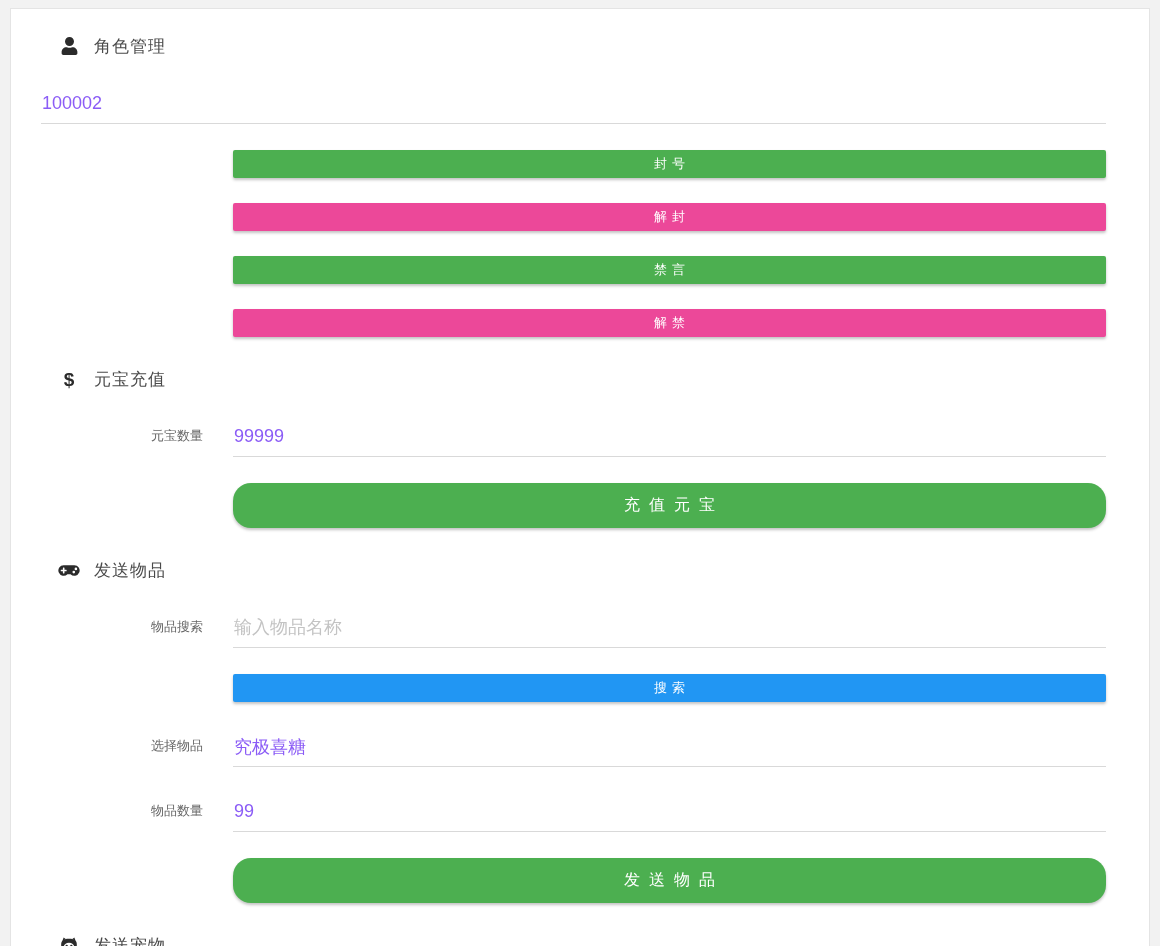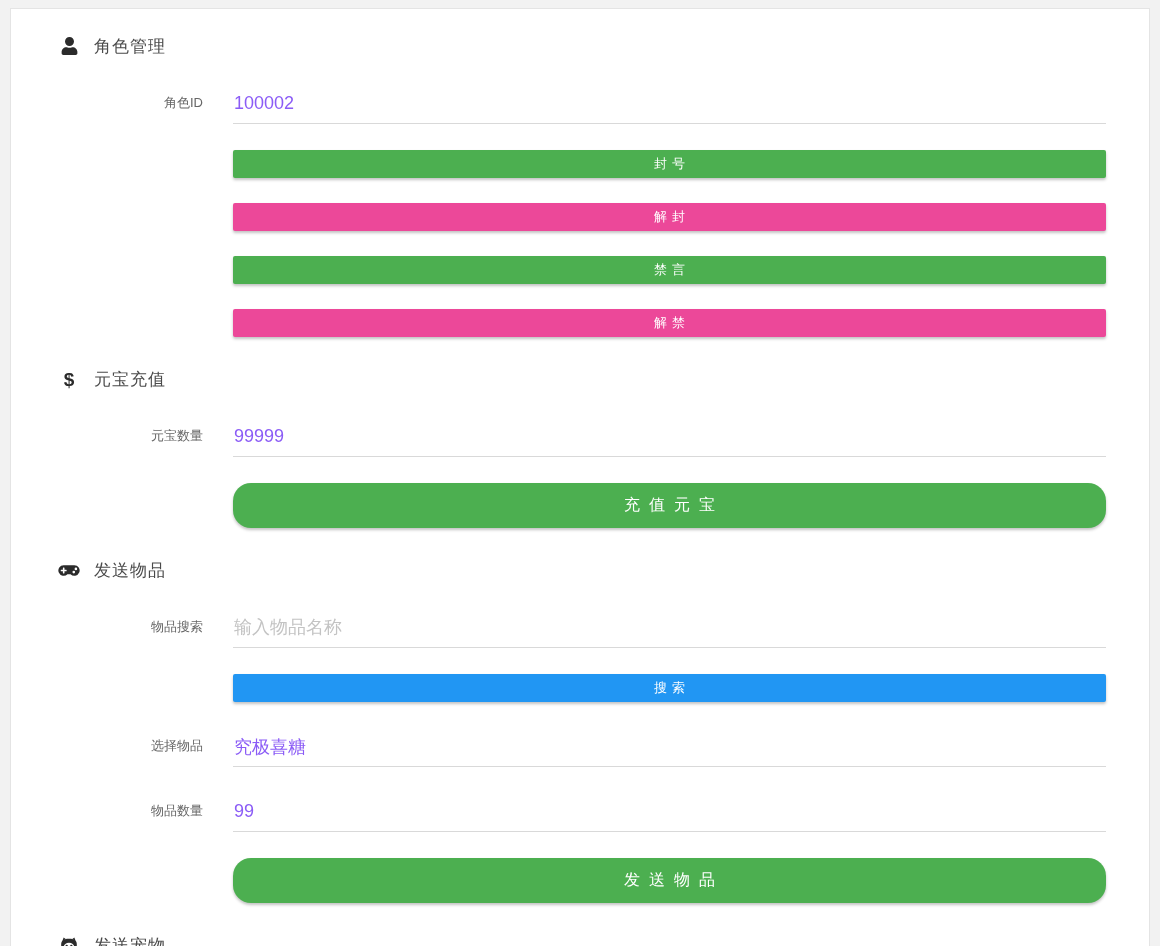--- a/index.html
+++ b/index.html
@@ -97,21 +97,20 @@
     <div class="section-title">
       <span class="icon-box">
         <svg width="17" height="18" viewBox="0 0 448 512" fill="#2b2b2b" aria-hidden="true">
           <path d="M224 256c70.7 0 128-57.3 128-128S294.7 0 224 0 96 57.3 96 128s57.3 128 128 128zm89.6 32h-16.7c-22.2 10.2-46.9 16-72.9 16s-50.6-5.8-72.9-16h-16.7C60.2 288 0 348.2 0 422.4V464c0 26.5 21.5 48 48 48h352c26.5 0 48-21.5 48-48v-41.6c0-74.2-60.2-134.4-134.4-134.4z"></path>
         </svg>
       </span>
       <span class="title-text">角色管理</span>
     </div>
 
     <div class="form-row">
-      <div class="form-label">角色ID</div>
       <div class="form-field">
         <input class="text-input" type="text" value="100002" style="">
       </div>
     </div>
 
     <div class="btn-row">
       <button class="btn btn-sm btn-green">封号</button>
     </div>
     <div class="btn-row">
       <button class="btn btn-sm btn-cyan">解封</button>

